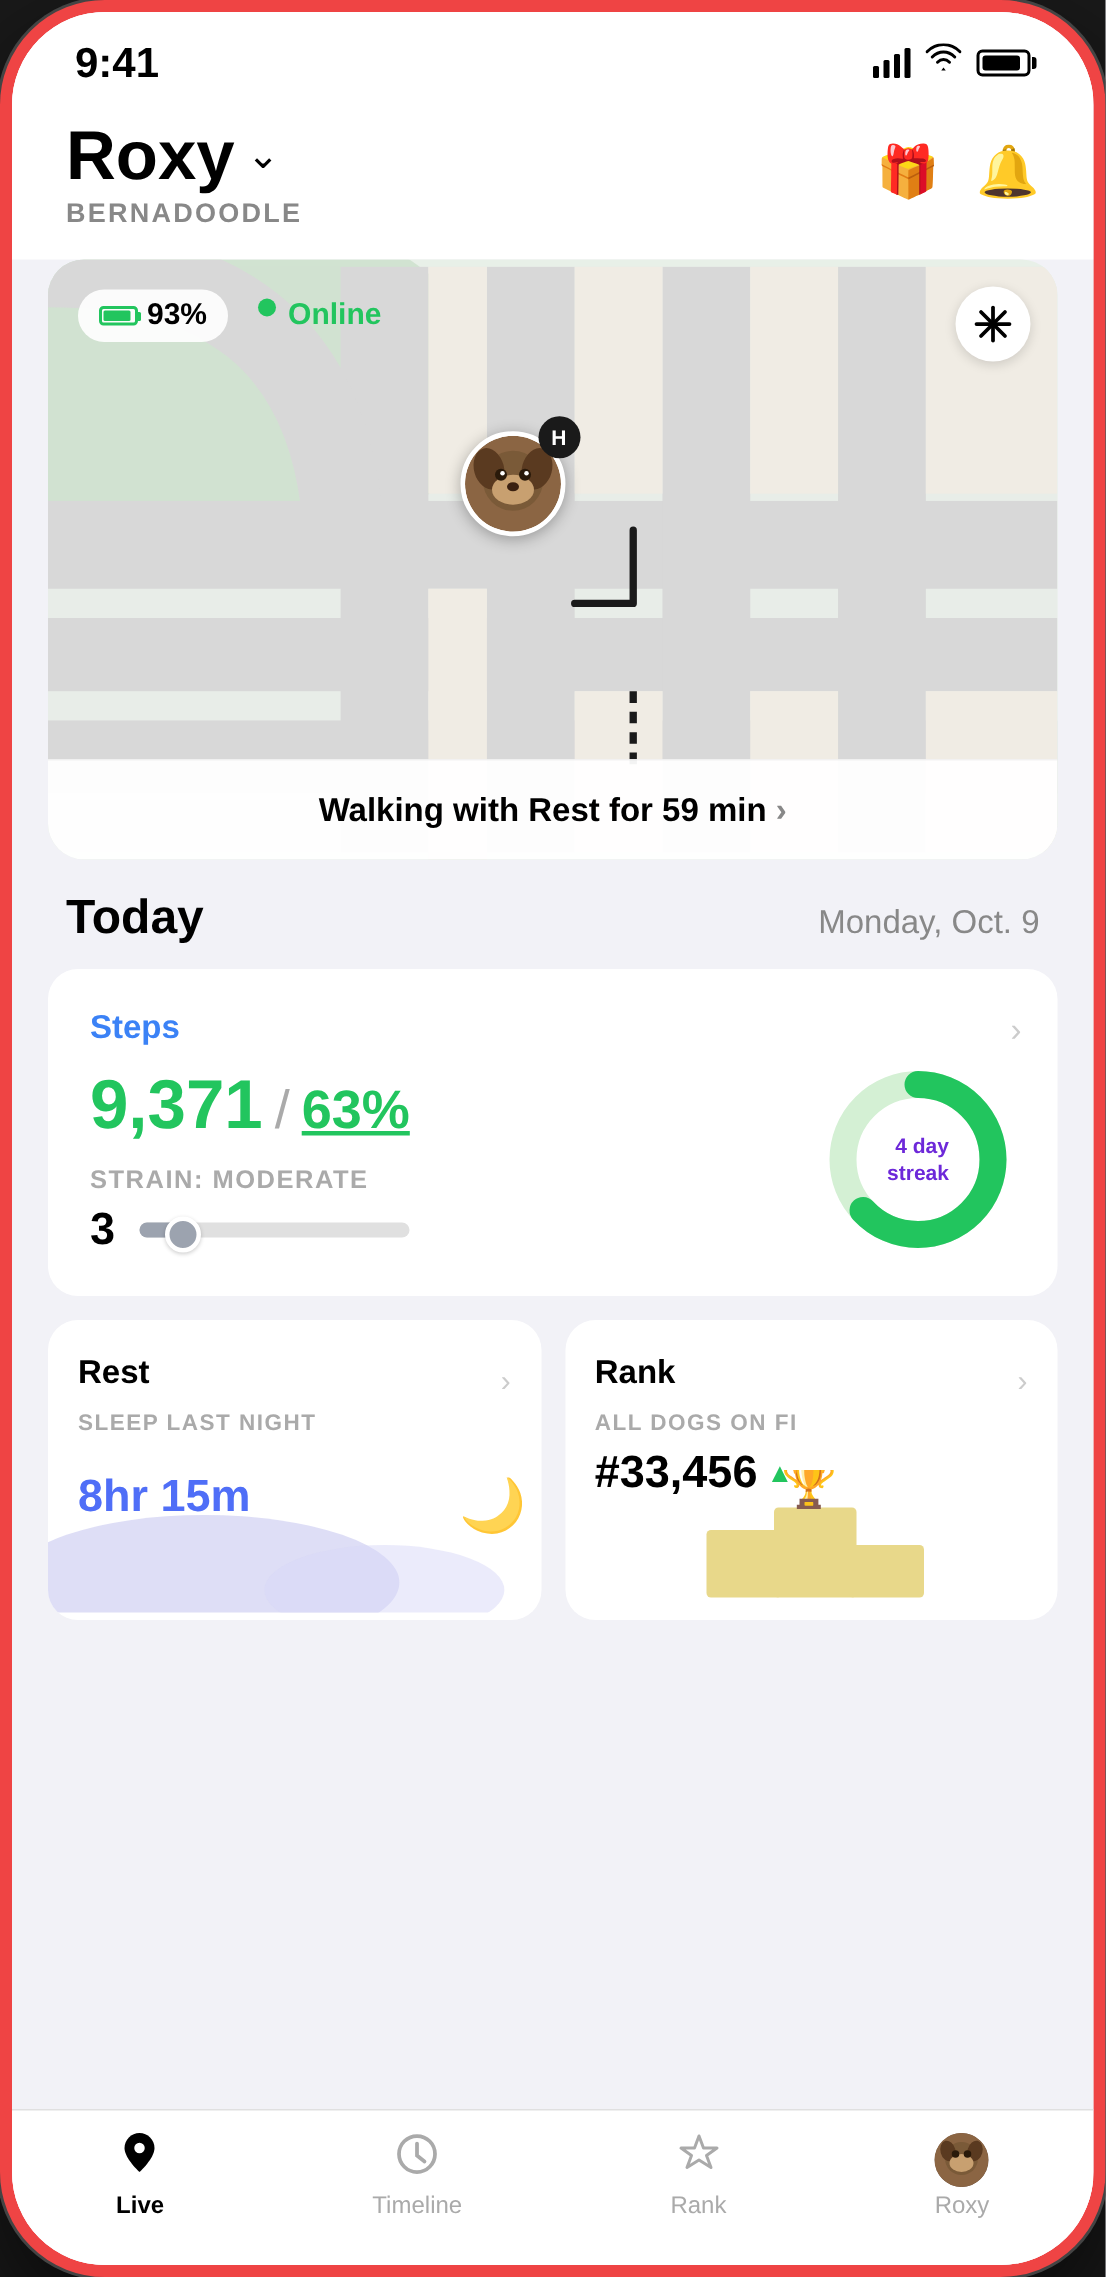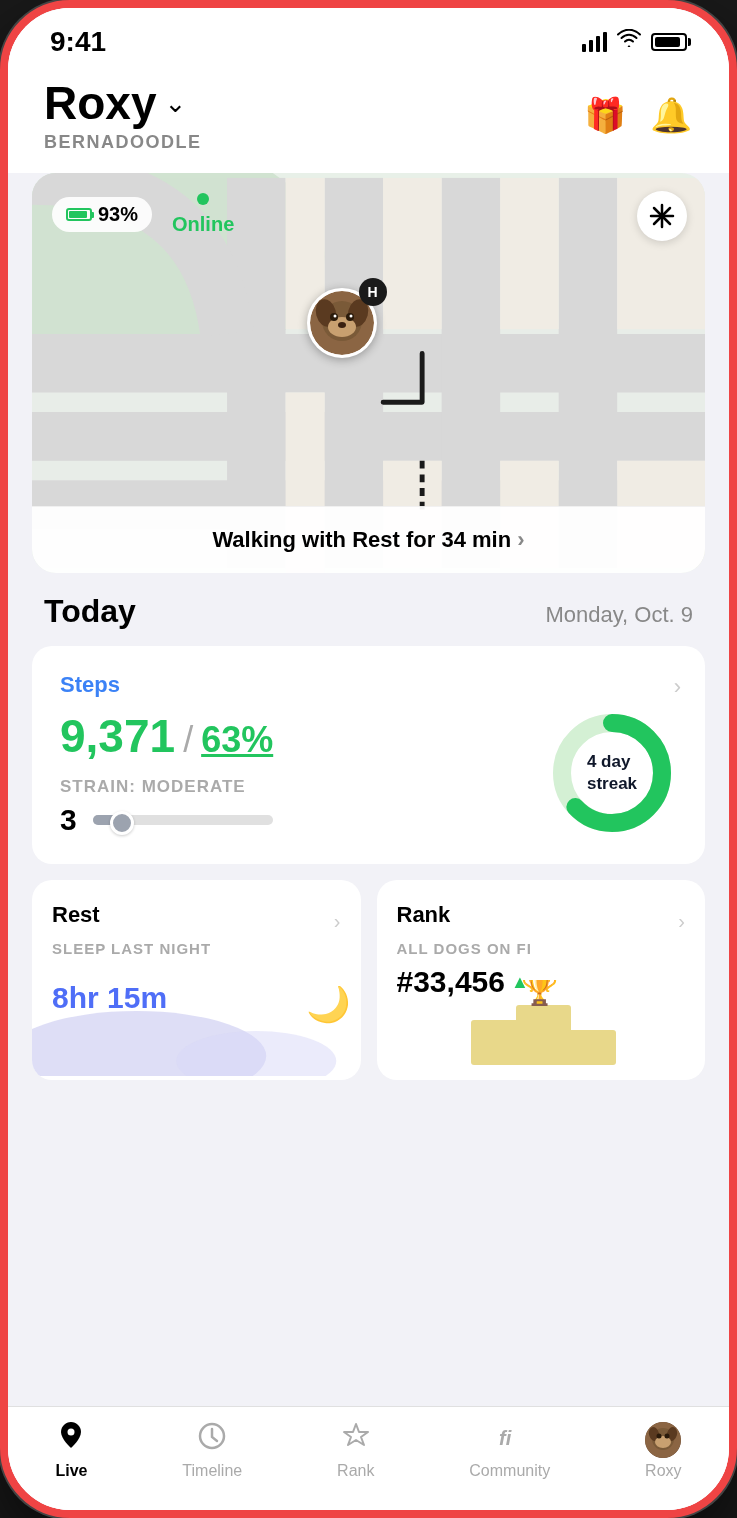--- a/index.html
+++ b/index.html
@@ -177,26 +177,24 @@
       border-radius: 0 1px 1px 0;
     }
     .battery-pill-fill {
       height: 100%;
       width: 88%;
       background: #22c55e;
       border-radius: 1px;
     }
     .online-status {
       display: flex;
-      align-items: center;
       gap: 8px;
       font-size: 20px;
       font-weight: 600;
       color: #22c55e;
-      flex-direction: column;
     }
     .online-dot {
       width: 12px;
       height: 12px;
       background: #22c55e;
       border-radius: 50%;
     }
     .map-btn {
       position: absolute;
       top: 18px;
@@ -363,24 +361,24 @@
       position: relative;
     }
     .donut-svg {
       transform: rotate(-90deg);
     }
     .donut-text {
       position: absolute;
       top: 50%;
       left: 50%;
       transform: translate(-50%, -50%);
-      text-align: left;
-      font-size: 17px;
-      font-weight: 600;
-      color: #0f172a;
+      text-align: right;
+      font-size: 14px;
+      font-weight: 600;
+      color: #6d28d9;
       line-height: 1.3;
     }
     .card-chevron {
       position: absolute;
       right: 24px;
       top: 28px;
       color: #ccc;
       font-size: 22px;
     }
     
@@ -621,21 +619,21 @@
             </div>
             <div class="h-badge">
               <span>H</span>
             </div>
           </div>
         </div>
 
         
         <div class="walk-info-bar">
           <span class="bold">Walking with Rest</span>
-          <span>for 34 min</span>
+          <span>for 59 min</span>
           <span class="arrow">›</span>
         </div>
       </div>
     </div>
 
     <div class="section-header">
       <span class="section-title">Today</span>
       <span class="section-date">Monday, Oct. 9</span>
     </div>
 
@@ -738,28 +736,20 @@
 
       <div class="nav-item">
         <div class="nav-icon">
           <svg width="30" height="30" viewBox="0 0 30 30" fill="none">
             <path d="M15 3l3 8h9l-7 5 3 8-8-5-8 5 3-8-7-5h9z" stroke="#aaa" stroke-width="2" fill="none" stroke-linejoin="round"></path>
           </svg>
         </div>
         <span class="nav-label">Rank</span>
       </div>
 
-      <div class="nav-item">
-        <div class="nav-icon">
-          <svg width="30" height="30" viewBox="0 0 30 30" fill="none">
-            <text x="4" y="24" font-size="20" fill="#aaa" font-style="italic" font-weight="700">fi</text>
-          </svg>
-        </div>
-        <span class="nav-label">Community</span>
-      </div>
 
       <div class="nav-item">
         <div class="nav-avatar">
           <svg width="36" height="36" viewBox="0 0 36 36">
             <circle cx="18" cy="18" r="18" fill="#8B6543"></circle>
             <circle cx="18" cy="17" r="11" fill="#7a5a38"></circle>
             <ellipse cx="9" cy="12" rx="5" ry="7" fill="#5a3a20" transform="rotate(-15 9 12)"></ellipse>
             <ellipse cx="27" cy="12" rx="5" ry="7" fill="#5a3a20" transform="rotate(15 27 12)"></ellipse>
             <ellipse cx="18" cy="20" rx="8" ry="6" fill="#c8a070"></ellipse>
             <circle cx="14" cy="14" r="2.5" fill="#2a1a0a"></circle>

